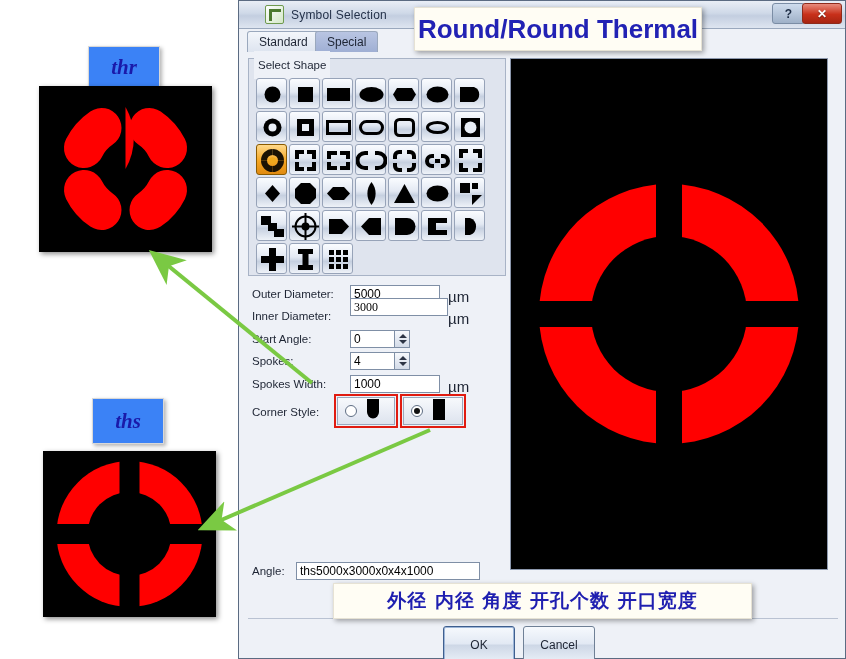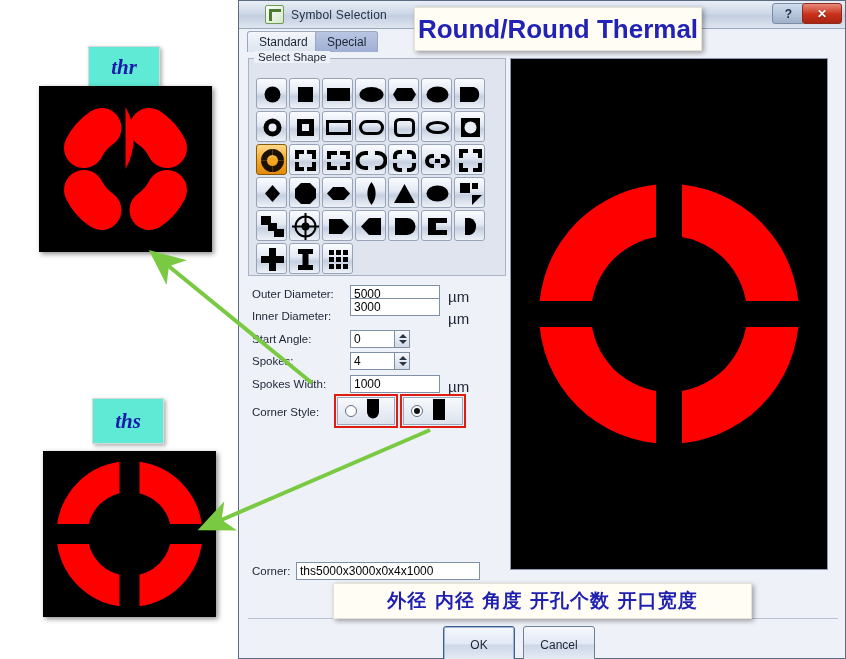--- a/index.html
+++ b/index.html
@@ -8,21 +8,21 @@
     background:#ffffff;
     font-family:"Liberation Sans",sans-serif;
     position:relative;
     overflow:hidden;
   }
   .abs{position:absolute;}
 
   
   .label-card{
     position:absolute;
-    background:#5eead4;
+    background:#3b82f6;
     border:1px solid #d8d8d8;
     box-shadow:2px 2px 4px rgba(0,0,0,.30);
     display:flex;align-items:center;justify-content:center;
     color:#1a1aaa;
     font-weight:bold;
     font-style:italic;
     font-family:"Liberation Serif",serif;
   }
   #thr-label{left:88px;top:46px;width:70px;height:40px;font-size:21px;}
   #ths-label{left:92px;top:398px;width:70px;height:44px;font-size:21px;}
@@ -79,21 +79,21 @@
   }
   #tab-standard{left:0;background:linear-gradient(180deg,#f3f6fb,#dde4ef);}
   #tab-special{left:68px;background:linear-gradient(180deg,#b9c5e2,#9fafd4);font-weight:normal;}
 
   
   #shape-group{
     left:248px;top:58px;width:258px;height:218px;
     border:1px solid #a8b3c6;background:#dfe4ee;box-sizing:border-box;
   }
   #shape-group-title{
-    position:absolute;left:254px;top:51px;background:#eef1f7;padding:0 4px;
+    position:absolute;left:254px;top:51px;background:#eef1f7;padding:8px 4px;
     font-size:11.5px;color:#1d2433;
   }
   #shape-grid{
     position:absolute;left:256px;top:78px;
     display:grid;grid-template-columns:repeat(7,32px);
     grid-auto-rows:32px;gap:1px;
   }
   .sbtn{
     width:31px;height:31px;box-sizing:border-box;
     border:1px solid #97a3b8;border-radius:3px;
@@ -517,21 +517,21 @@
         </g>
       </svg>
     </div>
 </div>
 
 <div class="fld-label" style="left:252px;top:288px;">Outer Diameter:</div>
 <div class="fld-box" style="left:350px;top:285px;width:90px;">5000</div>
 <div class="unit" style="left:448px;top:288px;">µm</div>
 
 <div class="fld-label" style="left:252px;top:310px;">Inner Diameter:</div>
-<div class="fld-box" style="left:350px;top:298px;width:90px;">3000</div>
+<div class="fld-box" style="left:350px;top:298px;width:98px;font-family:Liberation Serif, serif;">3000</div>
 <div class="unit" style="left:448px;top:310px;">µm</div>
 
 <div class="fld-label" style="left:252px;top:333px;">Start Angle:</div>
 <div class="fld-box" style="left:350px;top:330px;width:45px;">0</div>
 <div class="spin" style="left:395px;top:330px;"></div>
 
 <div class="fld-label" style="left:252px;top:355px;">Spokes:</div>
 <div class="fld-box" style="left:350px;top:352px;width:45px;">4</div>
 <div class="spin" style="left:395px;top:352px;"></div>
 
@@ -554,21 +554,21 @@
 <div class="cs-hl" style="left:400px;top:394px;width:66px;height:34px;"></div>
 <div class="cs-opt" style="left:403px;top:397px;width:60px;height:28px;">
   <span class="radio on"></span>
   <span class="cs-glyph">
     <svg width="14" height="21" viewBox="0 0 14 21">
         <rect x="1" y="0" width="12" height="21" fill="#000"></rect>
       </svg>
   </span>
 </div>
 
-<div id="symbol-label">Corner:</div>
+<div id="symbol-label">Angle:</div>
 <div class="fld-box abs" id="symbol-box">ths5000x3000x0x4x1000</div>
 
 <div class="abs" id="preview-frame">
   <svg width="316" height="510" viewBox="0 0 316 510">
     <defs>
       <mask id="preview-mask">
         <rect x="0" y="0" width="316" height="510" fill="#000"></rect>
         <circle cx="158" cy="255" r="130" fill="#fff"></circle>
         <circle cx="158" cy="255" r="78" fill="#000"></circle>
         <rect x="145" y="0" width="26" height="510" fill="#000"></rect>

